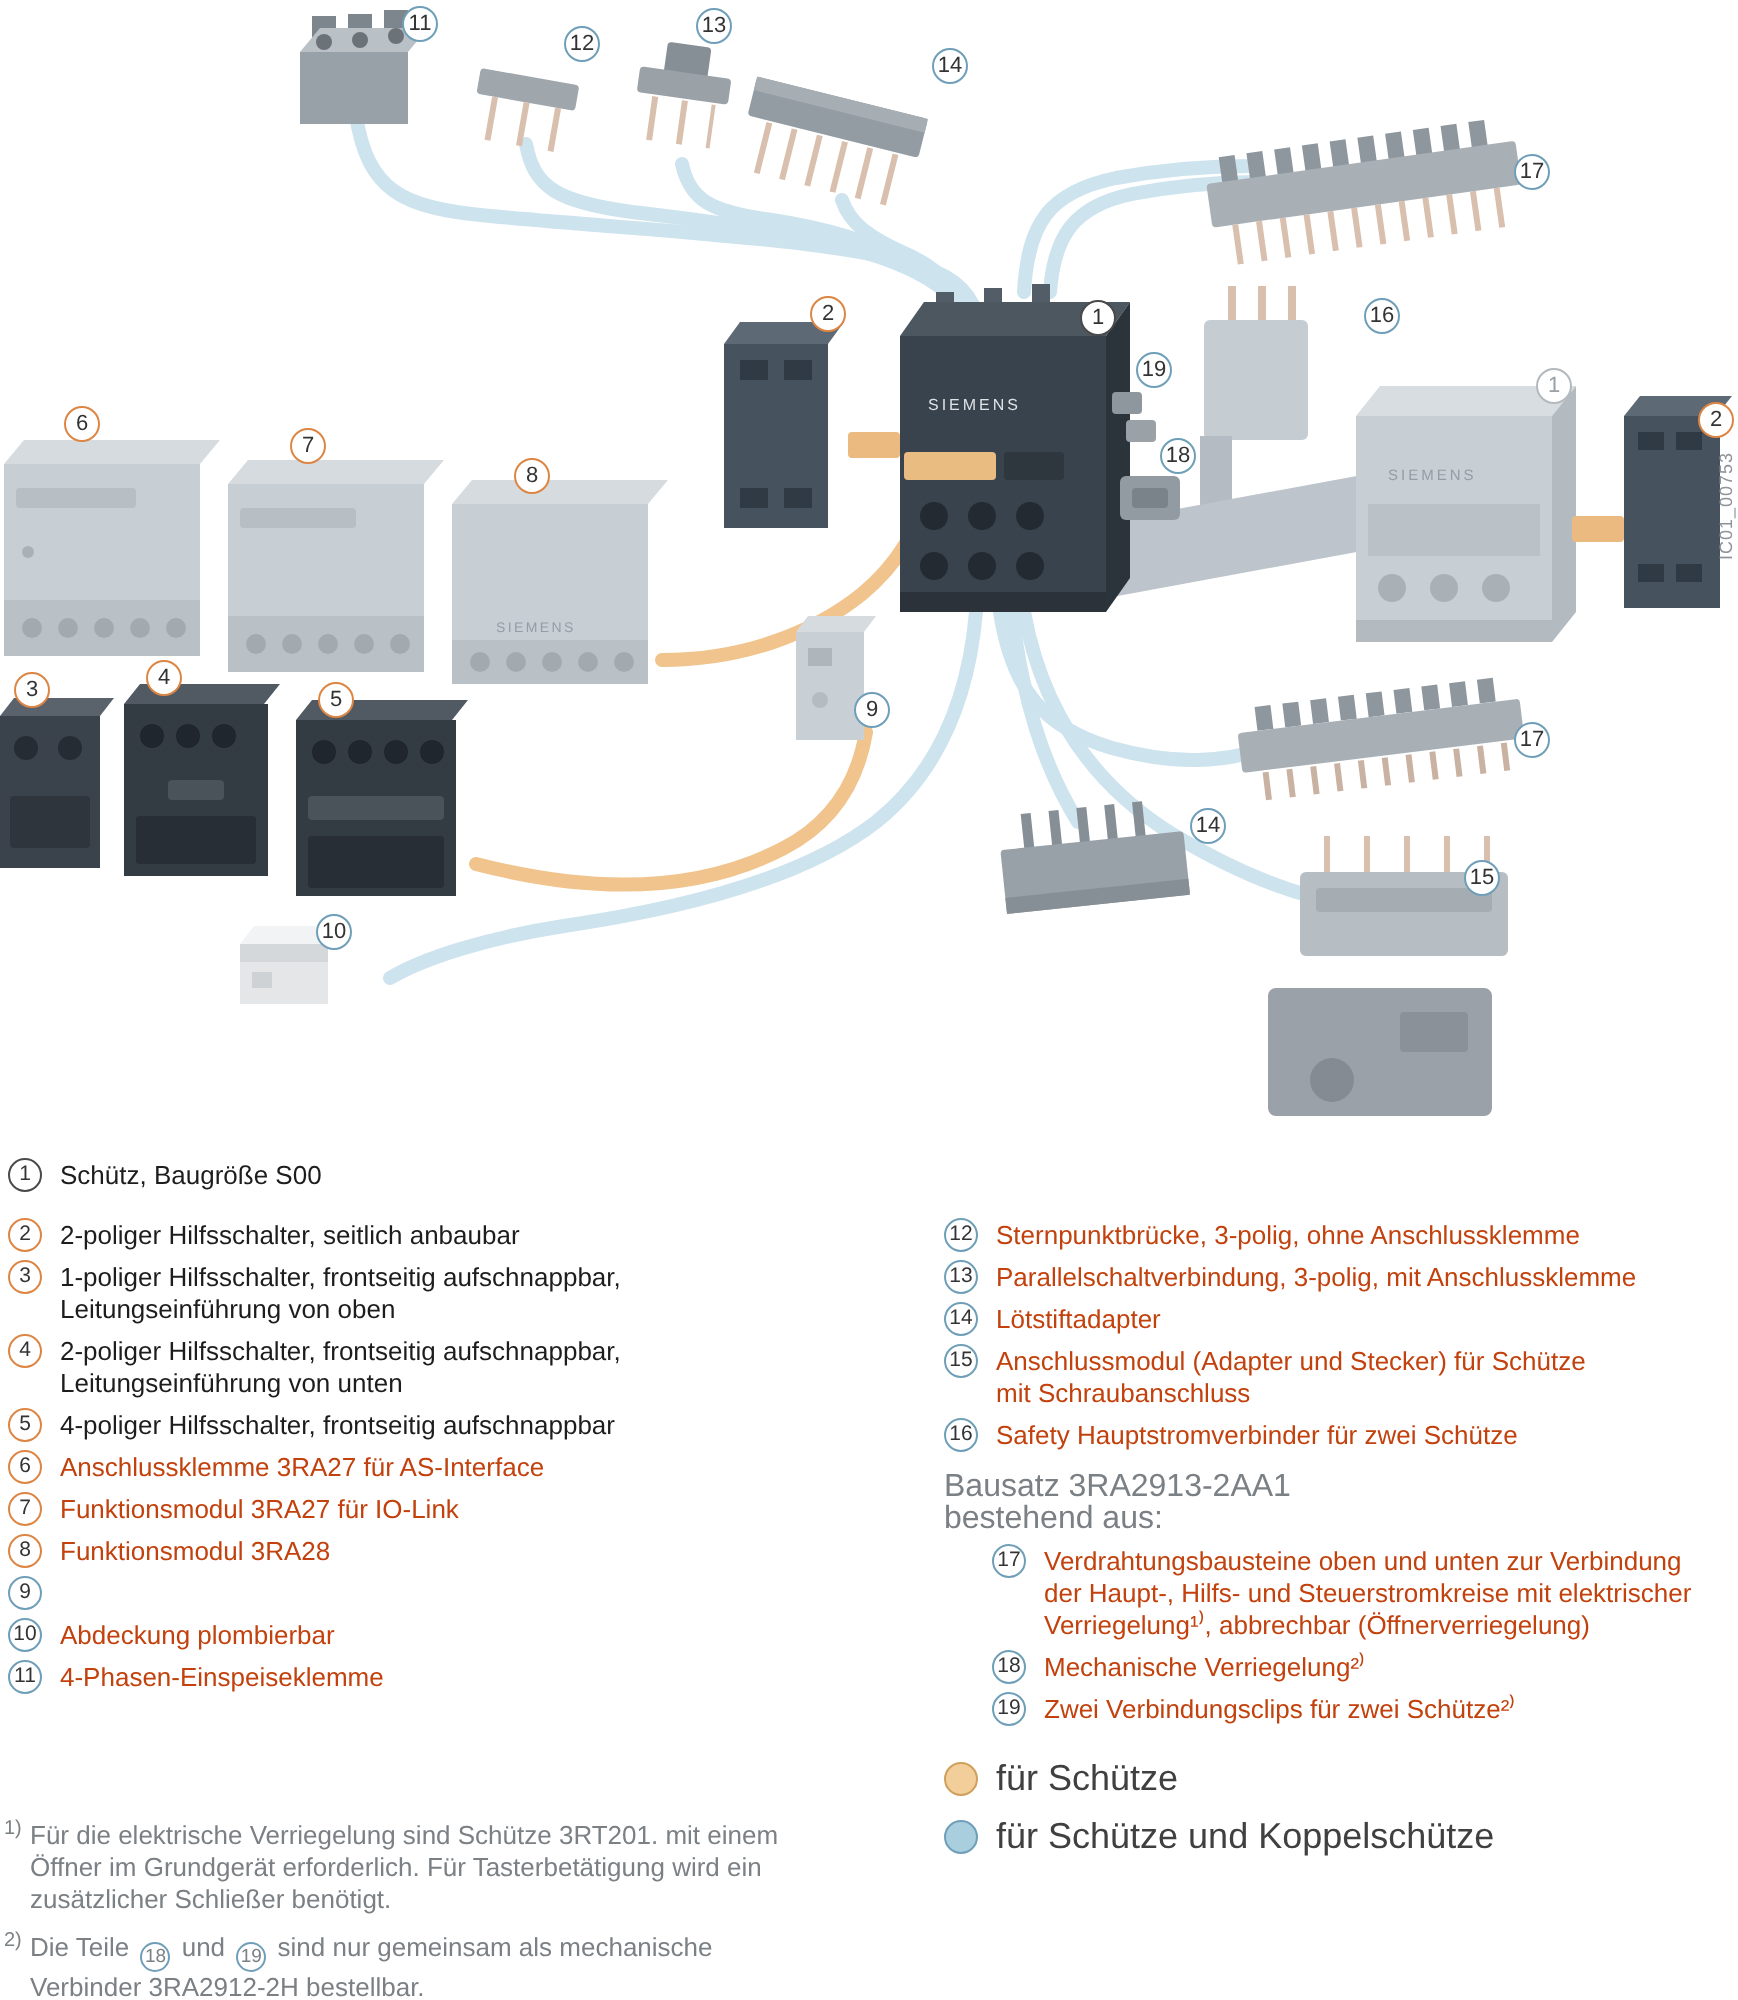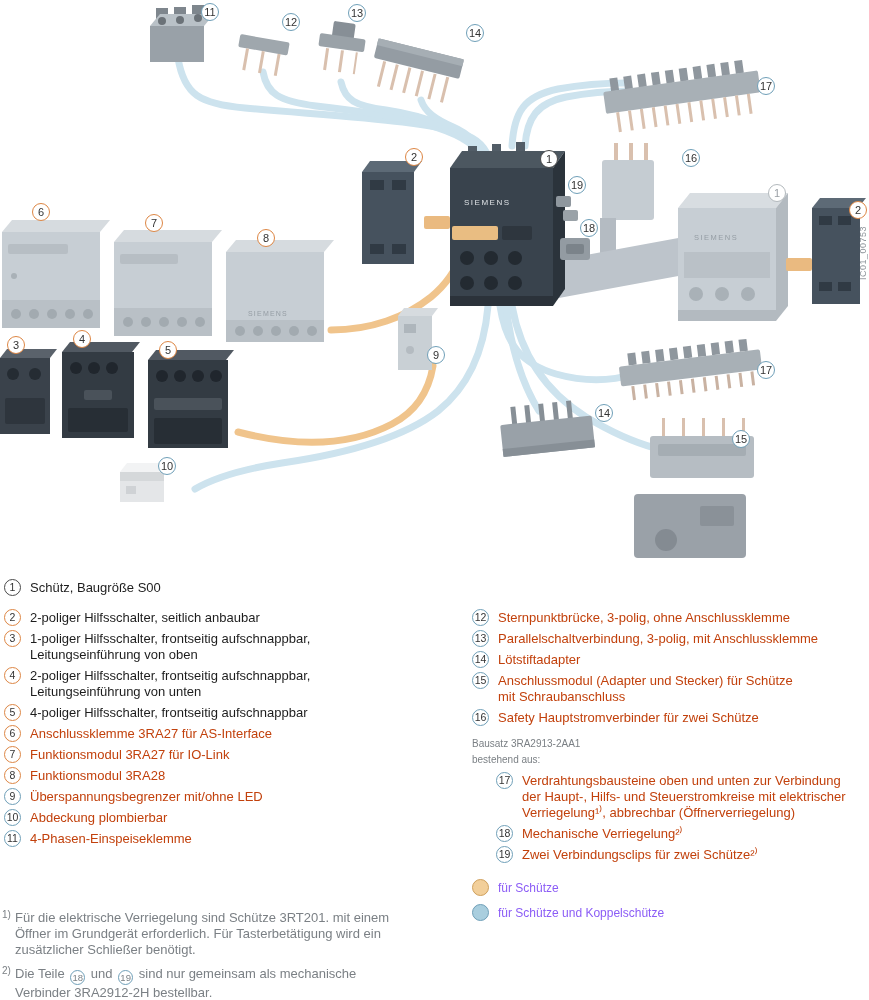--- a/index.html
+++ b/index.html
@@ -26,27 +26,27 @@
   
   .legend-left  { position:absolute; left:4px;  top:580px; width:462px; }
   .legend-right { position:absolute; left:472px; top:610px; width:396px; }
   .legend-item { display:flex; align-items:flex-start; margin-bottom:5px;
                  font-size:13px; line-height:16px; color:#1d1d1d; }
   .legend-item .co { flex:0 0 17px; width:17px; height:17px; font-size:10.5px; margin-right:9px; margin-top:-1px; }
   .legend-item.muted .legend-text { color:#c2410c; }
   .legend-item.gap-after { margin-bottom:14px; }
 
   .bausatz { margin-top:10px; }
-  .bausatz-title, .bausatz-subtitle { font-size:10px; line-height:16px; color:#7b8085; }
+  .bausatz-title, .bausatz-subtitle { font-size:16px; line-height:16px; color:#7b8085; }
   .bausatz-items { margin-top:5px; padding-left:24px; }
 
   .color-key { margin-top:16px; }
   .key-row { display:flex; align-items:center; margin-bottom:8px; }
   .key-dot { width:17px; height:17px; border-radius:50%; border:1px solid #999; margin-right:9px; flex:0 0 17px; }
-  .key-label { font-size:12px; color:#8b5cf6; }
+  .key-label { font-size:18px; color:#404040; }
 
   
   .footnotes { position:absolute; left:2px; top:910px; width:400px; }
   .footnote { display:flex; margin-bottom:8px; font-size:13px; line-height:16px; color:#7b8085; }
   .fn-marker { flex:0 0 13px; font-size:10px; position:relative; top:-3px; color:#7b8085; }
   .fn-text { flex:1; }
   .fn-text .co { width:15px; height:15px; font-size:9.5px; border-width:1.3px; color:#7b8085;
                  vertical-align:-3px; margin:0 2px; }
 </style>
 </head>
@@ -338,21 +338,20 @@
       <div class="legend-item muted">
         <span class="co orange">7</span>
         <span class="legend-text">Funktionsmodul 3RA27 für IO-Link</span>
       </div>
       <div class="legend-item muted">
         <span class="co orange">8</span>
         <span class="legend-text">Funktionsmodul 3RA28</span>
       </div>
       <div class="legend-item muted">
         <span class="co blue">9</span>
-        <span class="legend-text">Überspannungsbegrenzer mit/ohne LED</span>
       </div>
       <div class="legend-item muted">
         <span class="co blue">10</span>
         <span class="legend-text">Abdeckung plombierbar</span>
       </div>
       <div class="legend-item muted">
         <span class="co blue">11</span>
         <span class="legend-text">4-Phasen-Einspeiseklemme</span>
       </div>
     </div>

